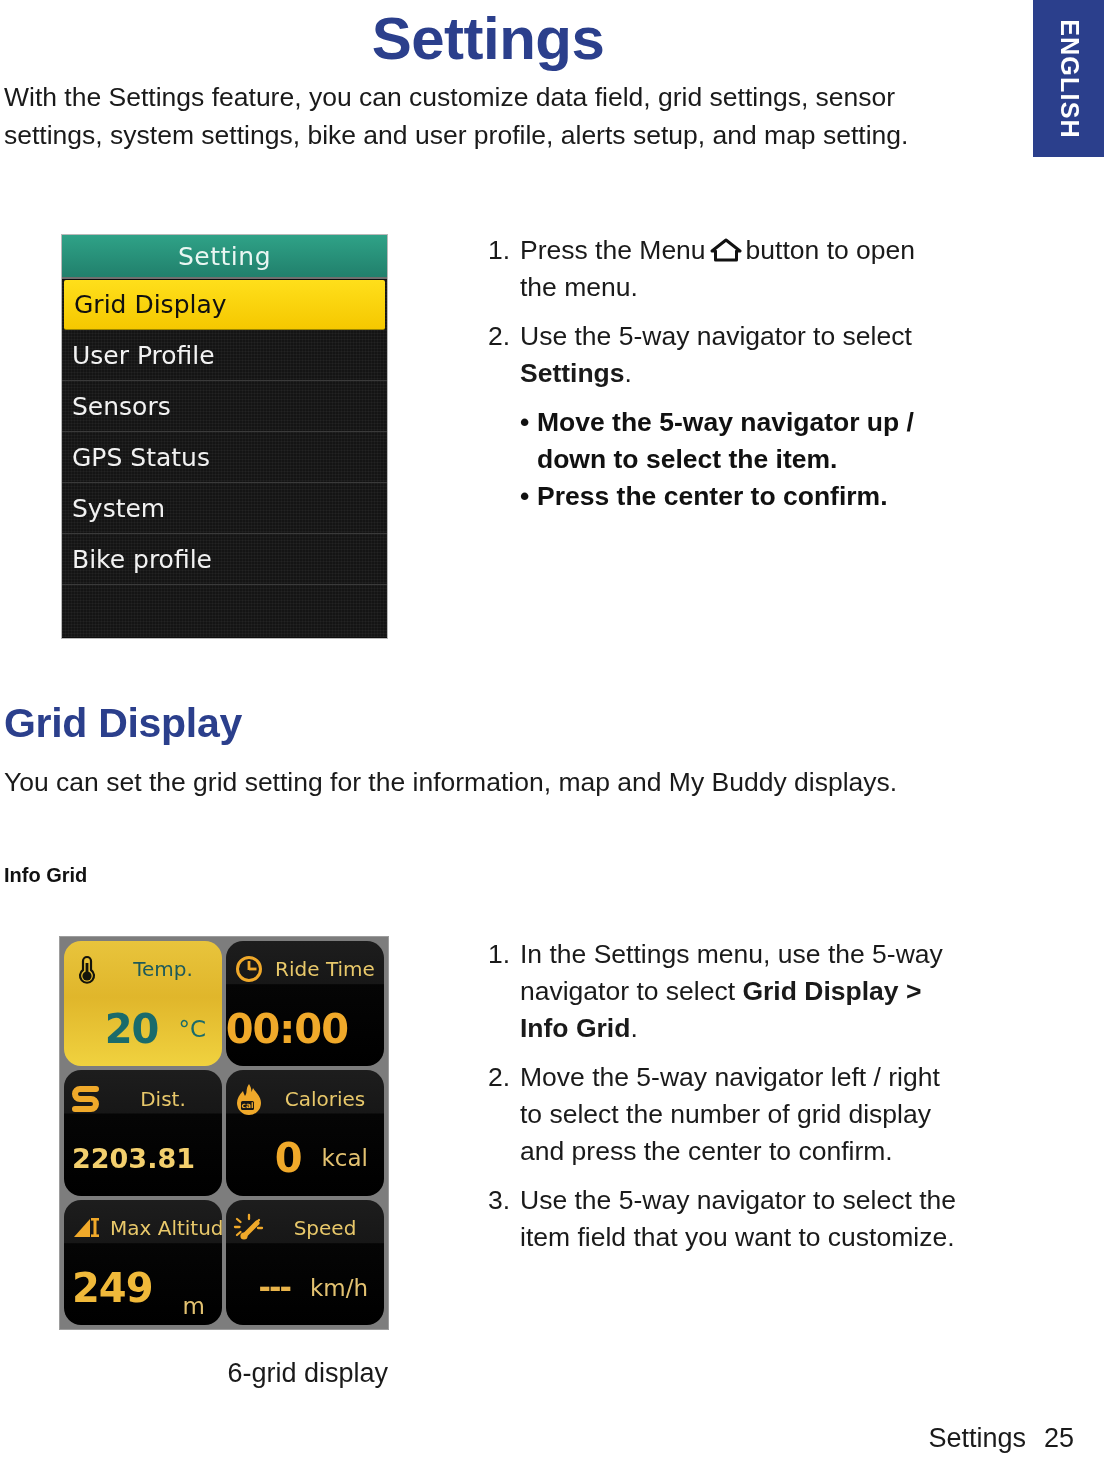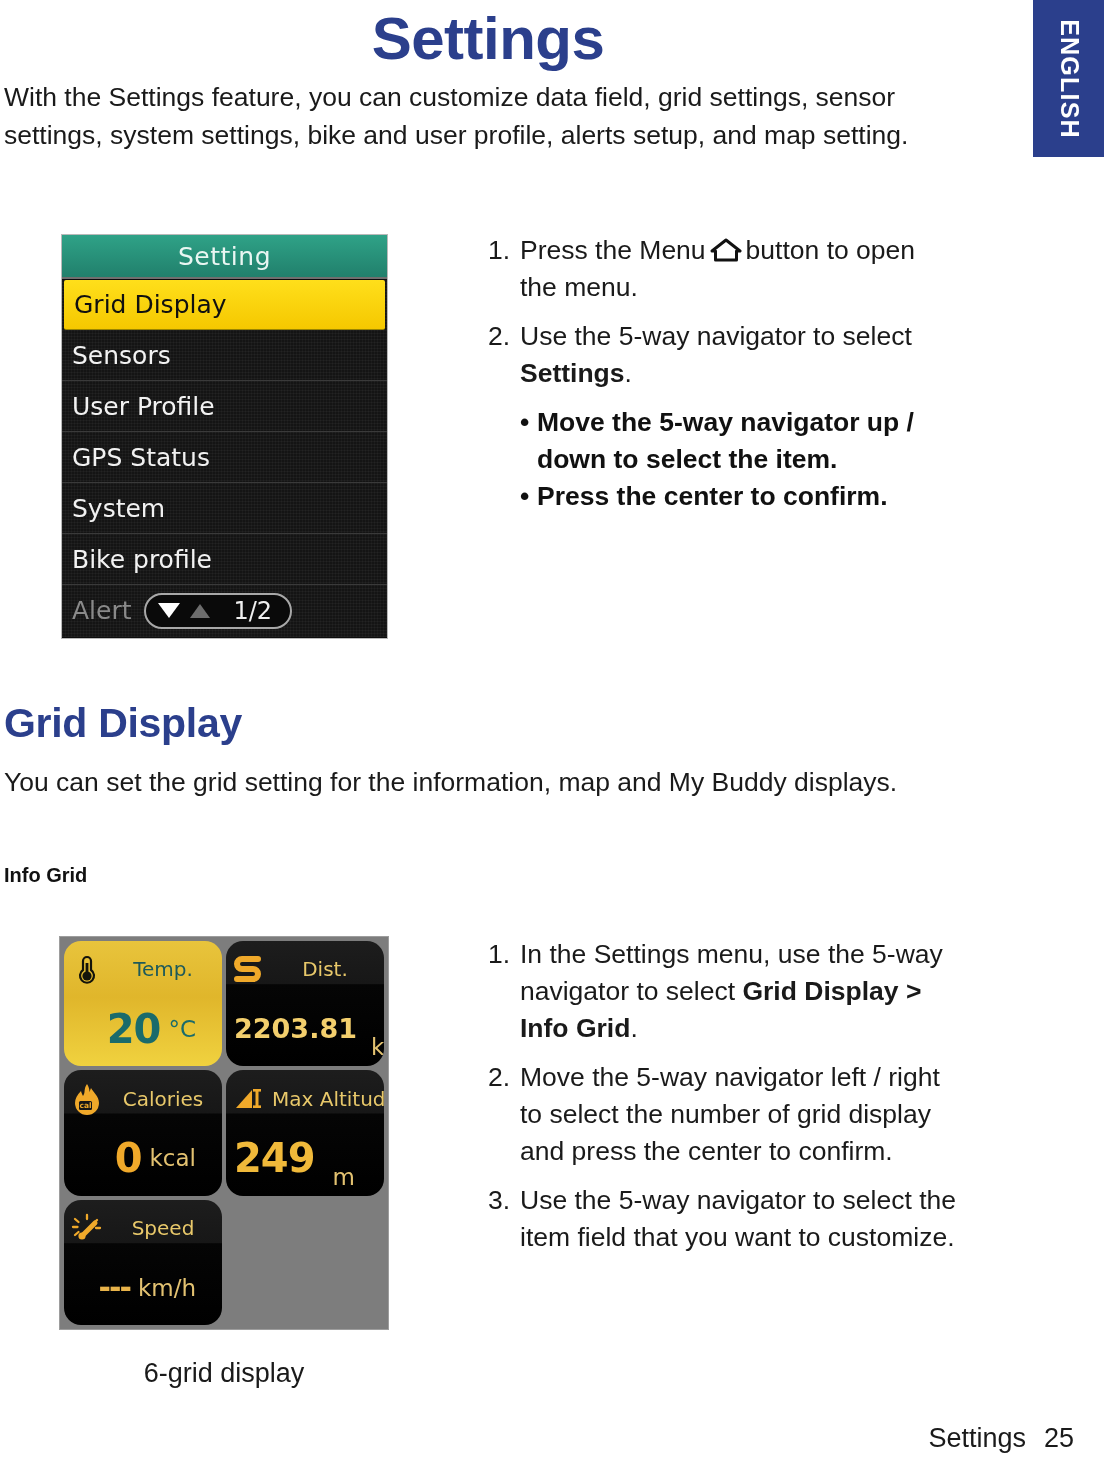--- a/index.html
+++ b/index.html
@@ -271,22 +271,22 @@
     font-size: 20px;
     font-family: "DejaVu Sans", sans-serif;
     white-space: nowrap;
   }
   .cell.highlight .cell-label { color: #1e5a5a; }
   .cell-bottom {
     flex: 1 1 auto;
     display: flex;
     align-items: center;
     justify-content: flex-end;
-    padding: 0 26px 6px 8px;
-    gap: 8px;
+    padding: 0 16px 6px 8px;
+    gap: 20px;
   }
   .cell-value {
     color: #f0a92a;
     font-size: 40px;
     font-weight: bold;
     font-family: "DejaVu Sans", sans-serif;
     letter-spacing: -1px;
   }
   .cell-value.small { font-size: 27px; letter-spacing: 0px; }
   .cell-unit {
@@ -311,21 +311,21 @@
     display: flex;
     align-items: center;
     justify-content: center;
   }
 
   .caption {
     position: absolute;
     left: 60px;
     top: 1358px;
     width: 328px;
-    text-align: center;
+    text-align: right;
     font-size: 27px;
     color: #1a1a1a;
   }
 
   
   .footer {
     position: absolute;
     right: 30px;
     bottom: 22px;
     display: flex;
@@ -350,41 +350,33 @@
 
   <div class="device-shot">
     <div class="dev-header">
       <span class="dev-header-title">Setting</span>
     </div>
     <div class="dev-list">
       <div class="dev-row selected">
         <span>Grid Display</span>
       </div>
       <div class="dev-row">
+        <span>User Profile</span>
+      </div>
+      <div class="dev-row">
         <span>Sensors</span>
-      </div>
-      <div class="dev-row">
-        <span>User Profile</span>
       </div>
       <div class="dev-row">
         <span>GPS Status</span>
       </div>
       <div class="dev-row">
         <span>System</span>
       </div>
       <div class="dev-row">
         <span>Bike profile</span>
-      </div>
-      <div class="dev-row last">
-        <span>Alert</span>
-        <span class="pager-pill">
-          <span class="tri-down"></span>
-          <span class="tri-up"></span>
-          <span class="pager-count">1/2</span>
-        </span>
       </div>
     </div>
   </div>
 
   <div class="steps steps-1">
     <div class="step">
       <span class="step-num">1.</span>
       <span class="step-body"><span>Press the Menu</span><span class="home-icon"><svg width="32" height="26" viewBox="0 0 32 26">
               <path d="M2 14 L16 3 L30 14 L26.5 14 L26.5 23 L5.5 23 L5.5 14 Z" fill="none" stroke="#111" stroke-width="3" stroke-linejoin="round"></path>
             </svg></span><span>button to open the menu.</span></span>
@@ -421,20 +413,36 @@
           </svg>
         </span>
         <span class="cell-label">Temp.</span>
       </div>
       <div class="cell-bottom">
         <span class="cell-value">20</span>
         <span class="cell-unit">°C</span>
       </div>
     </div>
 
+    <div class="cell">
+      <div class="cell-top">
+        <span class="icon-box">
+          <svg width="30" height="30" viewBox="0 0 30 30">
+            <circle cx="15" cy="15" r="11.5" fill="none" stroke="#f0a92a" stroke-width="3"></circle>
+            <rect x="13.6" y="7" width="2.8" height="9" fill="#f0a92a"></rect>
+            <rect x="15" y="13.6" width="7.5" height="2.8" fill="#f0a92a"></rect>
+          </svg>
+        </span>
+        <span class="cell-label">Ride Time</span>
+      </div>
+      <div class="cell-bottom">
+        <span class="cell-value">00:00</span>
+        <span class="cell-unit"></span>
+      </div>
+    </div>
 
     <div class="cell dist">
       <div class="cell-top">
         <span class="icon-box">
           <svg width="32" height="30" viewBox="0 0 32 30">
             <path d="M25 5 L9 5 a5 5 0 0 0 0 10 L20 15 a5 5 0 0 1 0 10 L4 25" fill="none" stroke="#f0a92a" stroke-width="6" stroke-linecap="round"></path>
           </svg>
         </span>
         <span class="cell-label">Dist.</span>
       </div>

